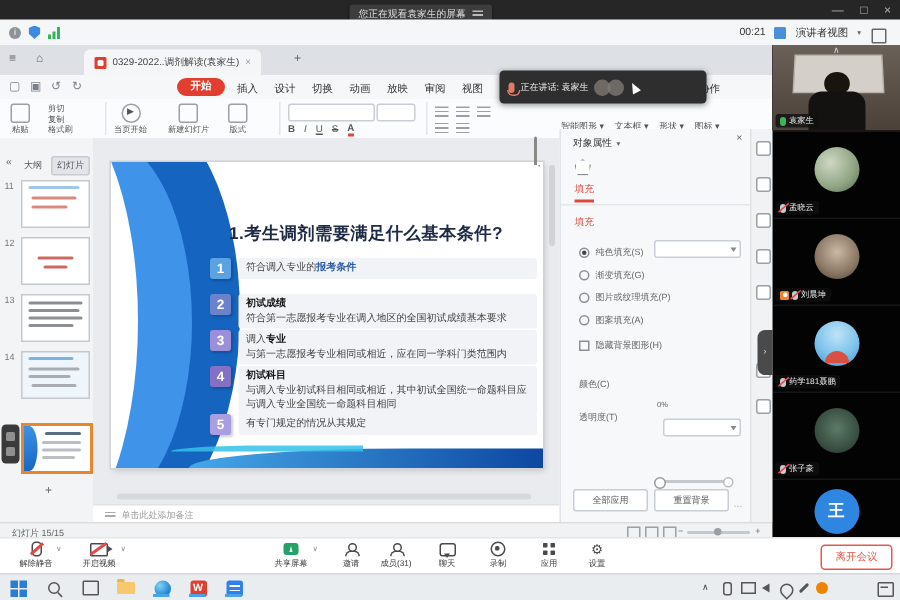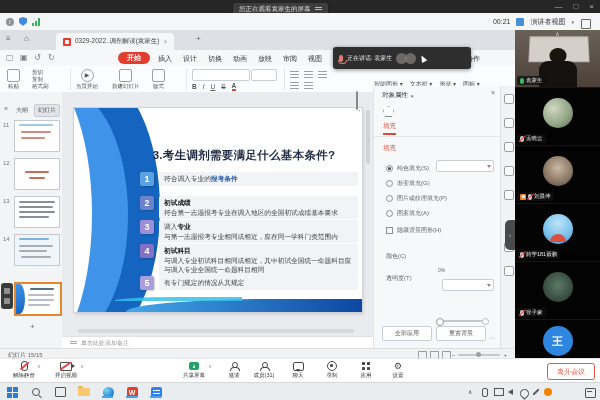--- a/index.html
+++ b/index.html
@@ -329,21 +329,21 @@
       </div>
     <span class="ab t8 c6" style="left:30px;top:292px;">+</span>
 
     <div class="ab editor"></div>
     <div class="ab slidebox">
       <div class="ab sw1"></div>
       <div class="ab sw2"></div>
       <div class="ab sw3"></div>
       <div class="ab bband"></div>
       <div class="ab bband2"></div>
-      <div class="ab stitle">3.考生调剂需要满足什么基本条件?</div>
+      <div class="ab stitle">1.考生调剂需要满足什么基本条件?</div>
 
       <div class="ab item" style="top:64px">
         <div class="num" style="background: rgb(91, 163, 224);">1</div>
         <div class="bar">
             <span>符合调入专业的</span>
             <b class="blue">报考条件</b>
             <span></span>
           </div>
       </div>
       <div class="ab item" style="top:88px">

